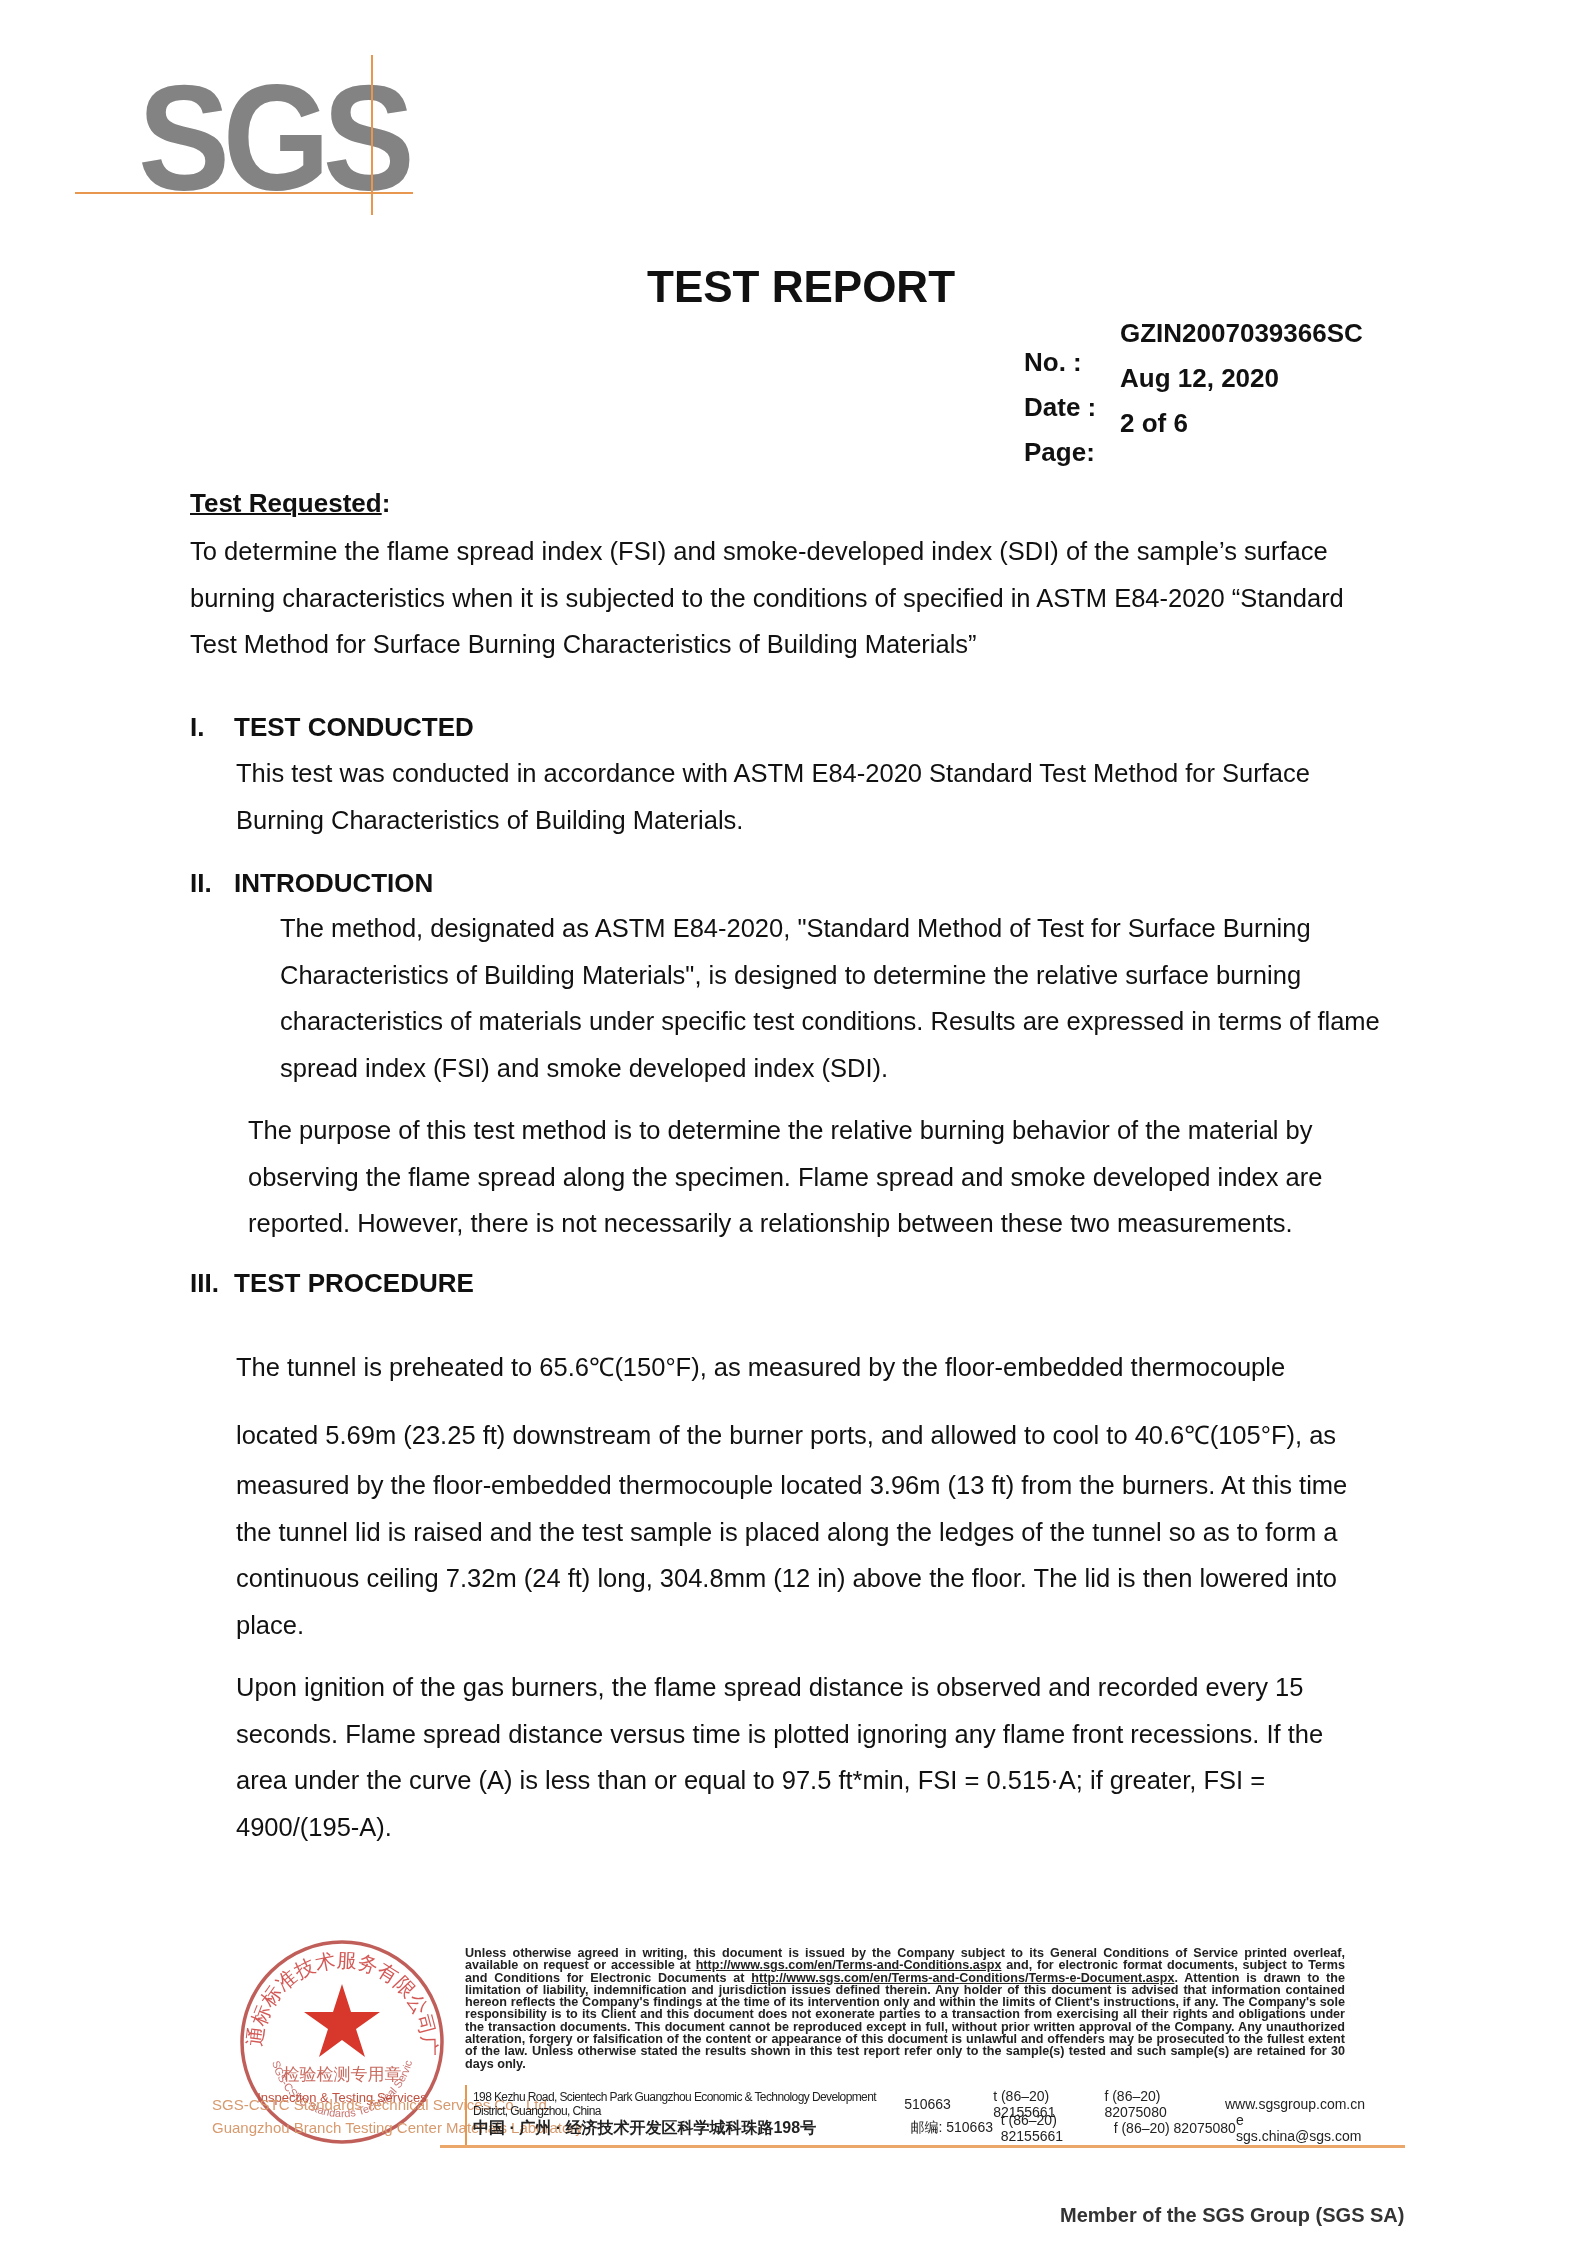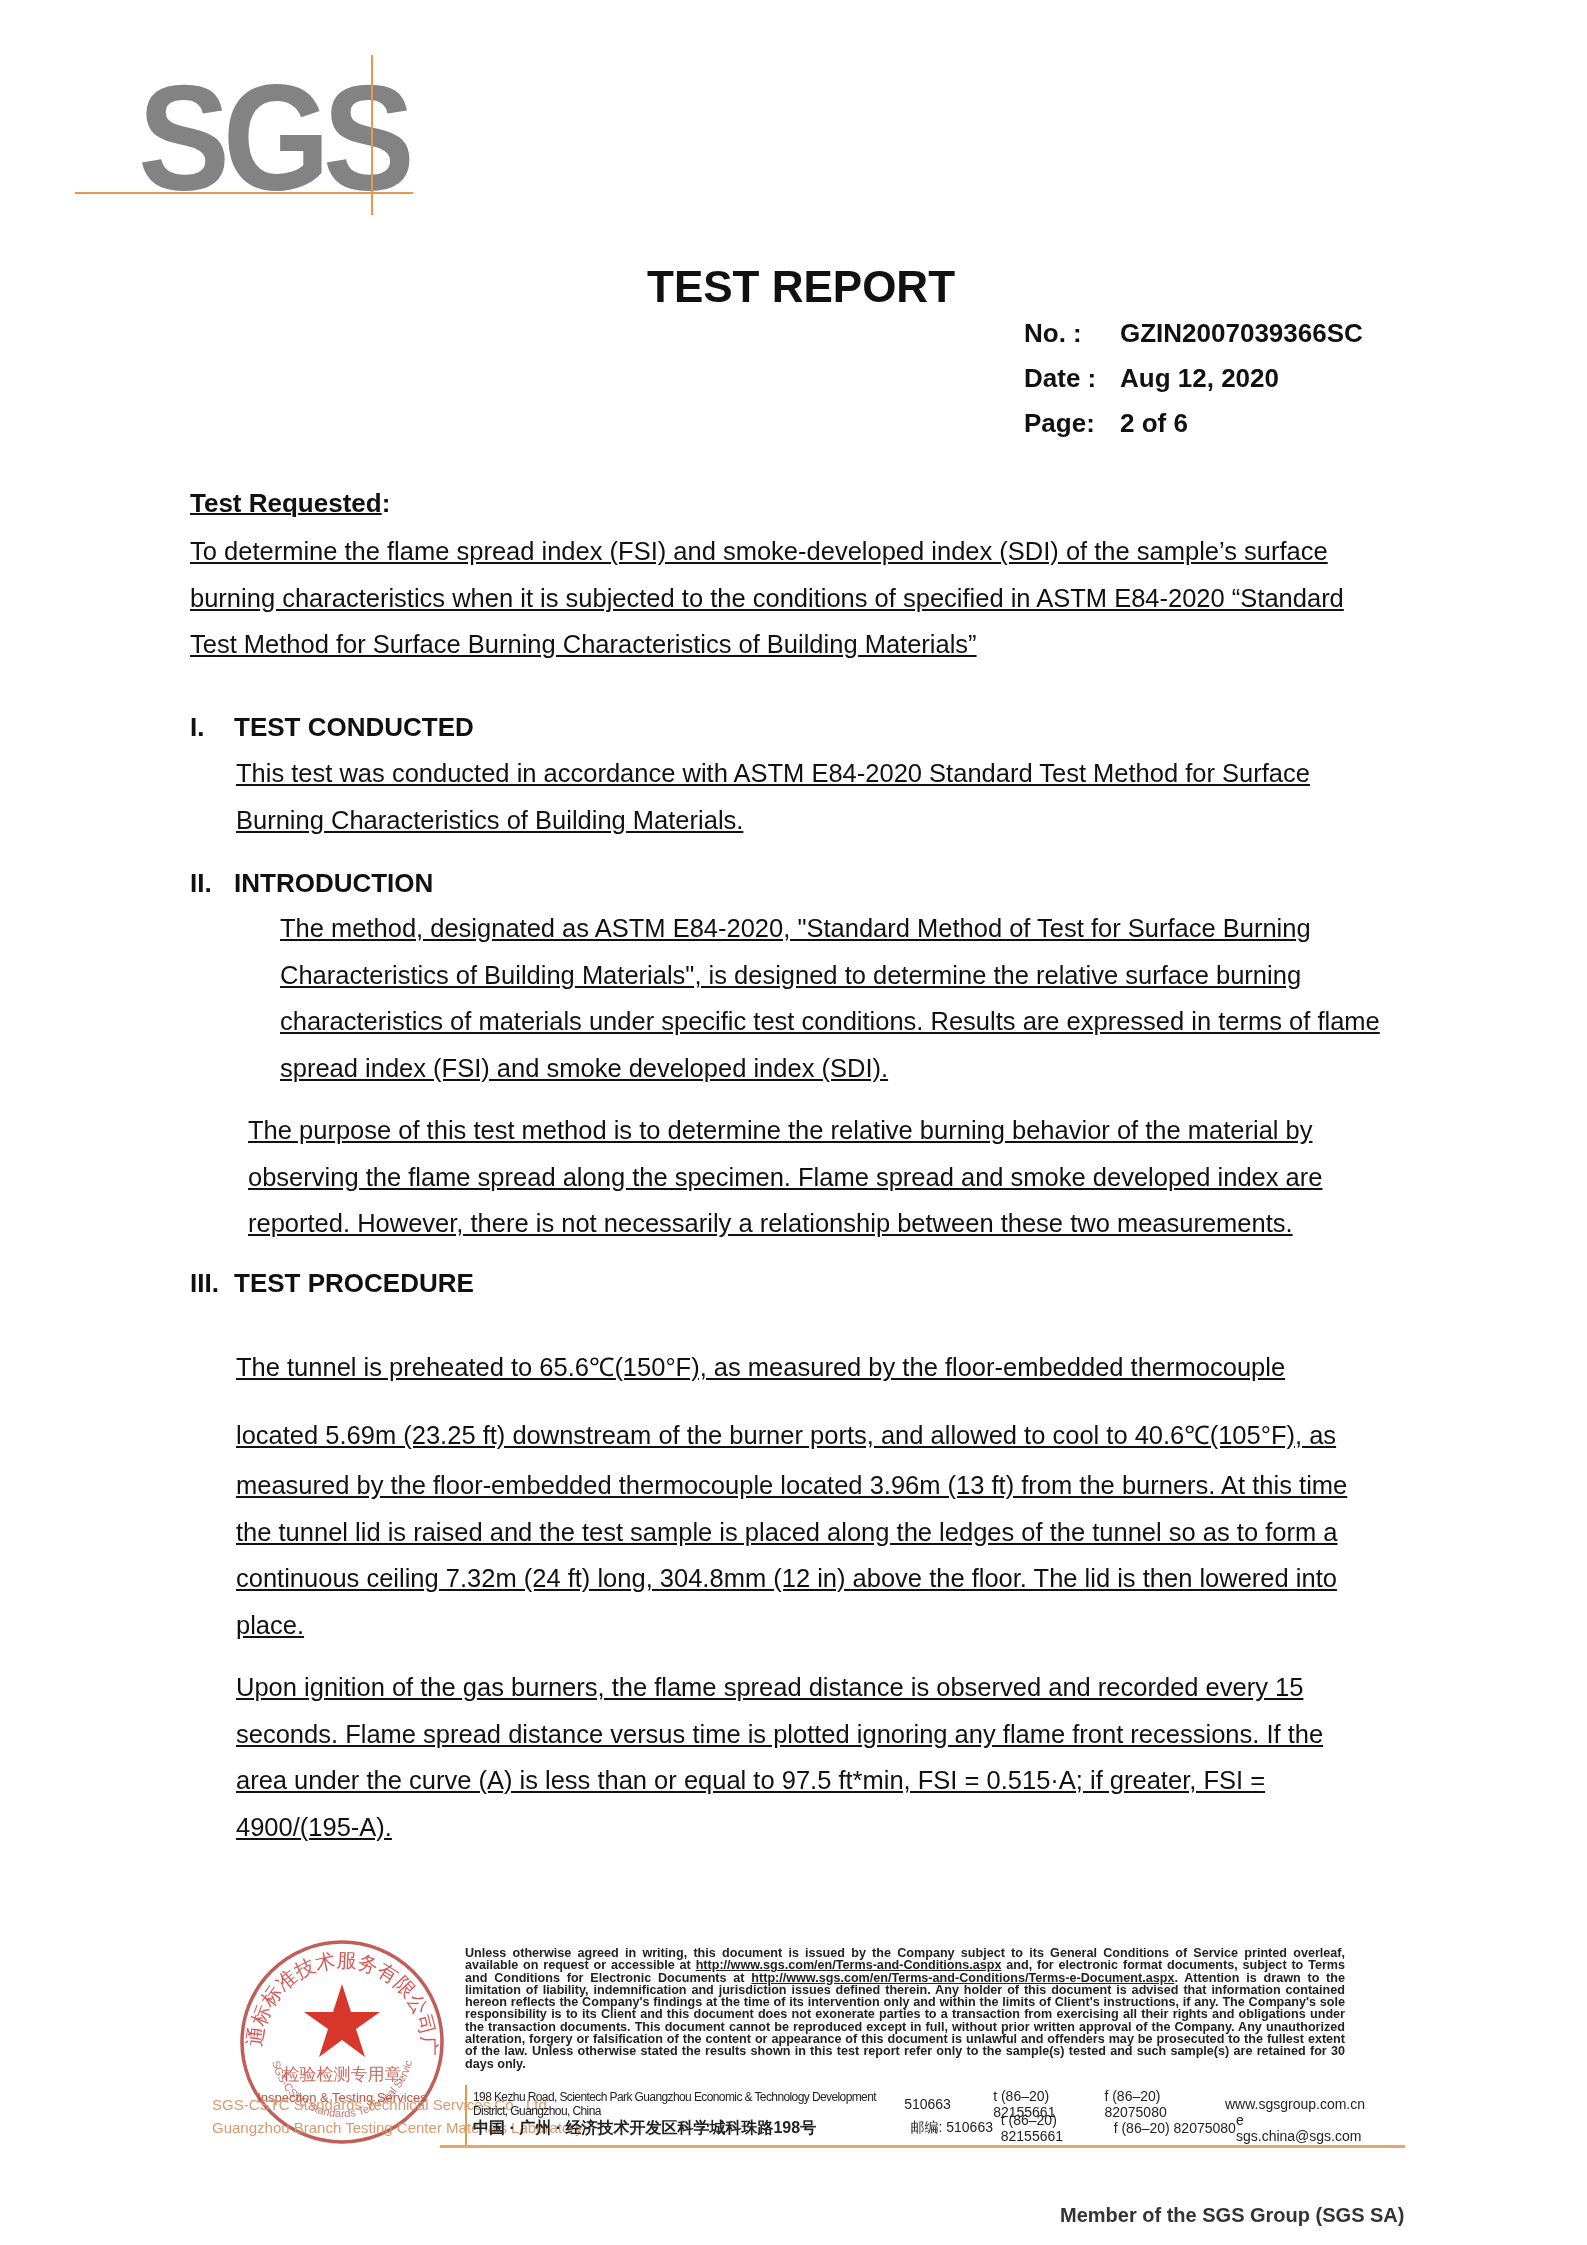--- a/index.html
+++ b/index.html
@@ -17,24 +17,24 @@
       font-size: 150px; letter-spacing: -8px; color: #838383;
       transform: scaleX(0.92); transform-origin: left top; line-height: 1;
     }
     .logo-hline { position: absolute; left: 0; top: 137px; width: 338px; height: 2px; background: #e8974f; }
     .logo-vline { position: absolute; left: 296px; top: 0; width: 2px; height: 160px; background: #e8974f; }
 
     
     .title { left: 647px; top: 262px; font-size: 44px; font-weight: bold; letter-spacing: 0px; }
     .meta { left: 1024px; top: 318px; font-size: 26px; font-weight: bold; }
     .meta-row { height: 45px; display: flex; }
-    .meta-label { width: 96px; }
+    .meta-label { width: 96px; margin-top: 29px; }
 
     
-    .body-text { font-size: 25.5px; line-height: 46.5px; text-decoration: underline; }
+    .body-text { font-size: 25.5px; line-height: 46.5px; }
     .sec-head { font-size: 26px; font-weight: bold; }
     .sec-num { display: inline-block; width: 44px; }
     .underline { text-decoration: underline; text-decoration-thickness: 2px; }
 
     
     .stamp { left: 232px; top: 1932px; width: 220px; height: 220px; }
     .lab-name { left: 212px; top: 2093px; font-size: 15px; color: #d79a6e; line-height: 23px; }
     .disclaimer {
       left: 465px; top: 1947px; width: 880px; font-size: 12.6px; line-height: 12.3px;
       font-weight: bold; color: #222222; text-align: justify;

